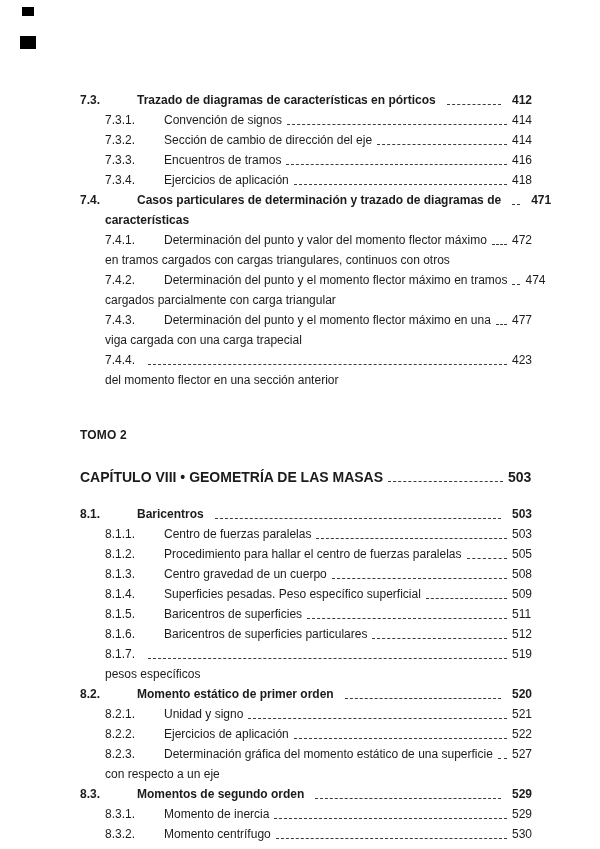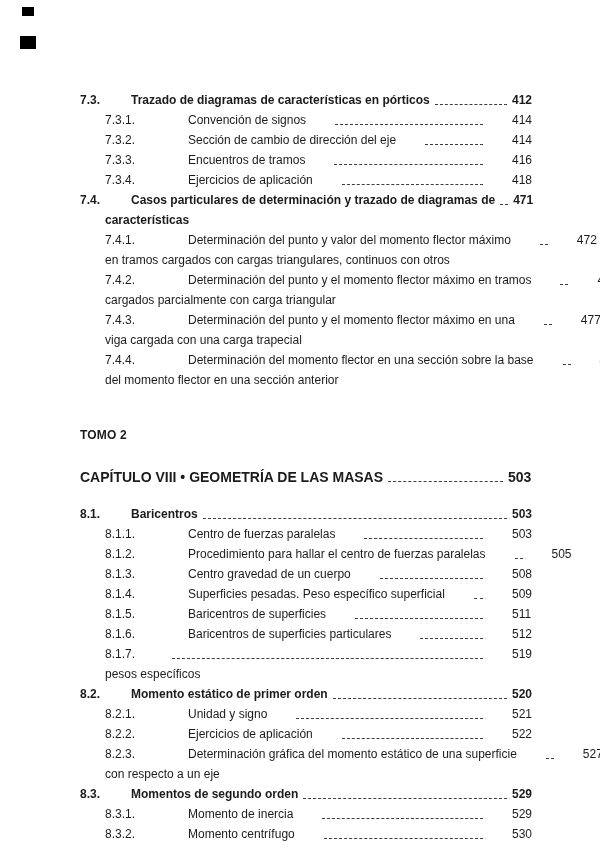--- a/index.html
+++ b/index.html
@@ -22,23 +22,23 @@
     padding: 90px 62px 0 80px;
   }
 
   .toc-row {
     display: flex;
     line-height: 20px;
     font-size: 12px;
   }
   .toc-row .num   { flex: none; }
   .toc-row .title { flex: none; white-space: nowrap; margin-left: 21px; }
-  .lvl1 { font-weight: 700; }
+  .lvl1 { font-weight: 700; gap: 6px; }
   .lvl1 .num { width: 30px; }
-  .lvl2 { padding-left: 25px; gap: 24px; }
+  .lvl2 { padding-left: 25px; }
   .lvl2 .num { width: 38px; }
   .leader {
     flex: 1 1 auto;
     min-width: 8px;
     align-self: flex-end;
     border-bottom: 1px dashed #3c3c3c;
     margin: 0 5px 5px 5px;
     height: 1px;
   }
   .pageno {
@@ -133,21 +133,20 @@
       <div class="toc-cont">cargados parcialmente con carga triangular</div>
       <div class="toc-row lvl2">
         <span class="num">7.4.3.</span>
         <span class="title">Determinación del punto y el momento flector máximo en una</span>
         <span class="leader"></span>
         <span class="pageno">477</span>
       </div>
       <div class="toc-cont">viga cargada con una carga trapecial</div>
       <div class="toc-row lvl2">
         <span class="num">7.4.4.</span>
-        <span class="title">Determinación del momento flector en una sección sobre la base</span>
         <span class="leader"></span>
         <span class="pageno">423</span>
       </div>
       <div class="toc-cont">del momento flector en una sección anterior</div>
     </div>
 
   <div class="tomo">TOMO 2</div>
 
   <div class="chapter-row">
     <span class="title">CAPÍTULO VIII • GEOMETRÍA DE LAS MASAS</span>

